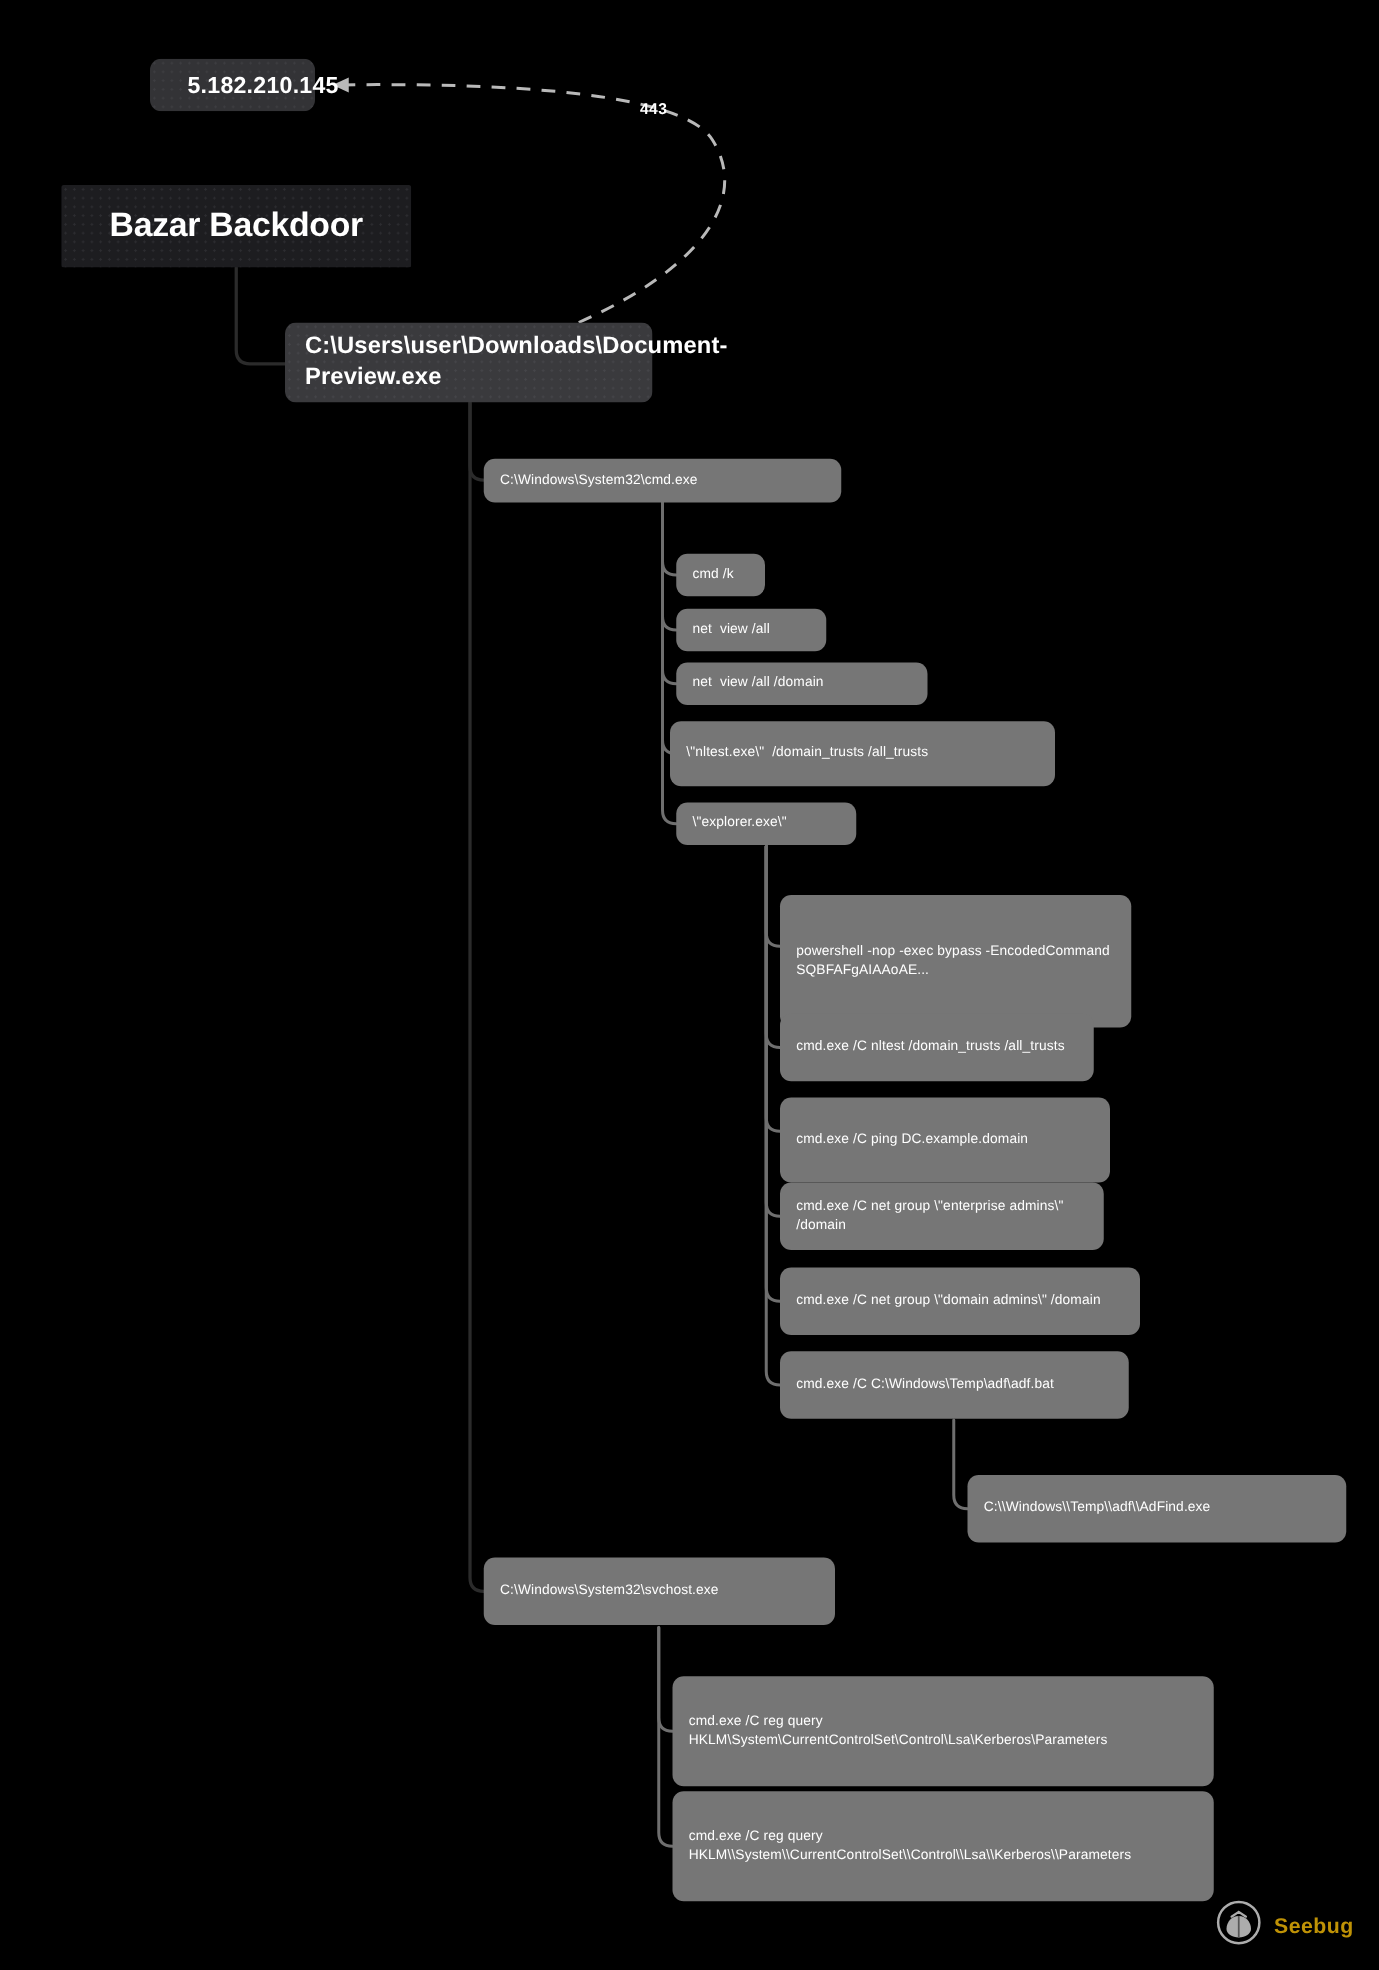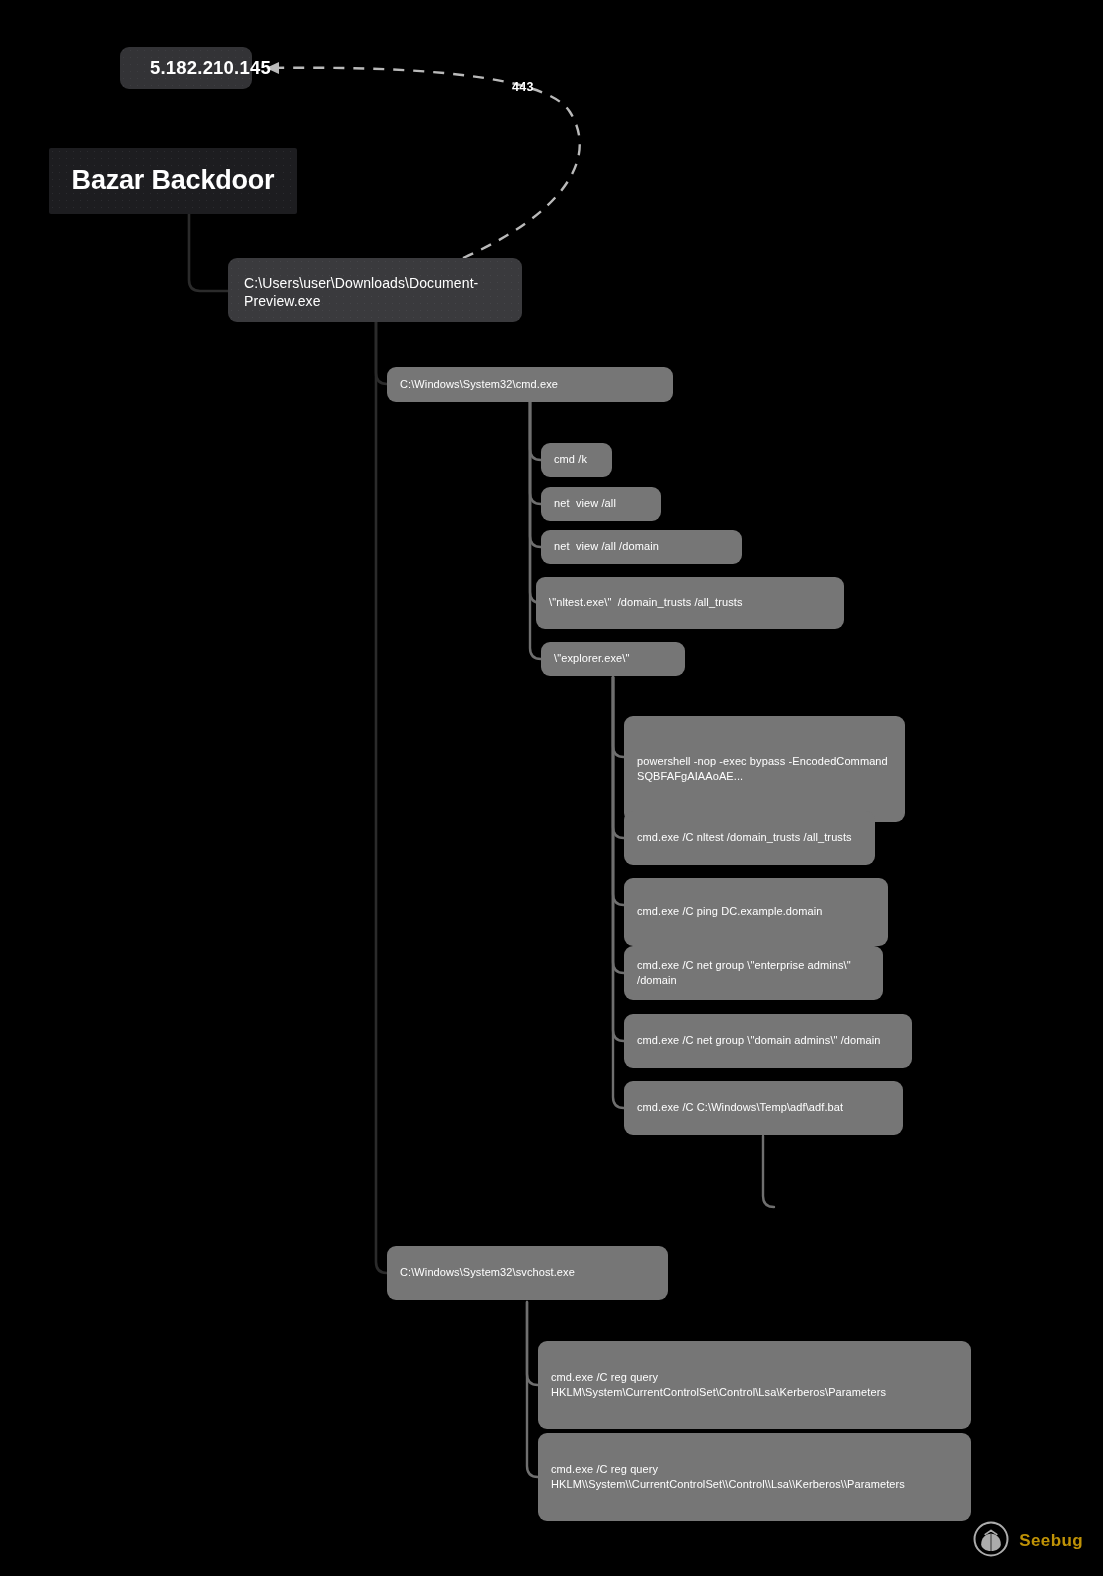--- a/index.html
+++ b/index.html
@@ -59,27 +59,26 @@
     font-size: 18.5px;
     font-weight: 600;
     justify-content: center;
     letter-spacing: 0.2px;
     background-image: radial-gradient(#3d3d41 0.8px, transparent 0.9px);
     background-size: 7px 7px;
   }
   
   .node.binary {
     background: #3a3a3d;
-    font-size: 14px;
-    font-weight: 400;
+    font-size: 19px;
+    font-weight: 700;
     padding: 11px 16px 12px 16px;
     letter-spacing: 0.1px;
     background-image: radial-gradient(#454549 0.8px, transparent 0.9px);
     background-size: 7px 7px;
-    align-items: flex-end;
   }
   .node .label { width: 100%; white-space: pre-wrap; }
   .edge-label {
     position: absolute;
     color: #ffffff;
     font-size: 12.5px;
     font-weight: 700;
     letter-spacing: 0.3px;
   }
   
@@ -139,21 +138,21 @@
     </g>
     <polygon points="266,68 279,62 279,74" fill="#b9b9b9"></polygon>
   </svg>
 
   <div class="edge-label" style="left:512px; top:80px;">443</div>
 
   <div class="node ip" style="left:120px; top:47px; width:132px; height:42px;padding-left:30px;">
     <span class="label" style="text-align:center;">5.182.210.145</span>
   </div>
 
-  <div class="node root" style="left:49px; top:148px; width:248px; height:66px;align-items:center;">
+  <div class="node root" style="left:49px; top:148px; width:280px; height:66px;align-items:center;">
     <span class="label" style="text-align:center;">Bazar Backdoor</span>
   </div>
 
   <div class="node binary" style="left:228px; top:258px; width:294px; height:64px;">
     <span class="label">C:\Users\user\Downloads\Document-Preview.exe</span>
   </div>
 
   <div class="node proc" style="left:387px; top:367px; width:286px; height:35px;">
     <span class="label">C:\Windows\System32\cmd.exe</span>
   </div>
@@ -195,20 +194,23 @@
   </div>
 
   <div class="node proc" style="left:624px; top:1014px; width:288px; height:54px;">
     <span class="label">cmd.exe /C net group \"domain admins\" /domain</span>
   </div>
 
   <div class="node proc" style="left:624px; top:1081px; width:279px; height:54px;">
     <span class="label">cmd.exe /C C:\Windows\Temp\adf\adf.bat</span>
   </div>
 
+  <div class="node proc" style="left:774px; top:1180px; width:303px; height:54px;">
+    <span class="label">C:\\Windows\\Temp\\adf\\AdFind.exe</span>
+  </div>
 
   <div class="node proc" style="left:387px; top:1246px; width:281px; height:54px;">
     <span class="label">C:\Windows\System32\svchost.exe</span>
   </div>
 
   <div class="node proc" style="left:538px; top:1341px; width:433px; height:88px;">
     <span class="label">cmd.exe /C reg query HKLM\System\CurrentControlSet\Control\Lsa\Kerberos\Parameters</span>
   </div>
 
   <div class="node proc" style="left:538px; top:1433px; width:433px; height:88px;">

